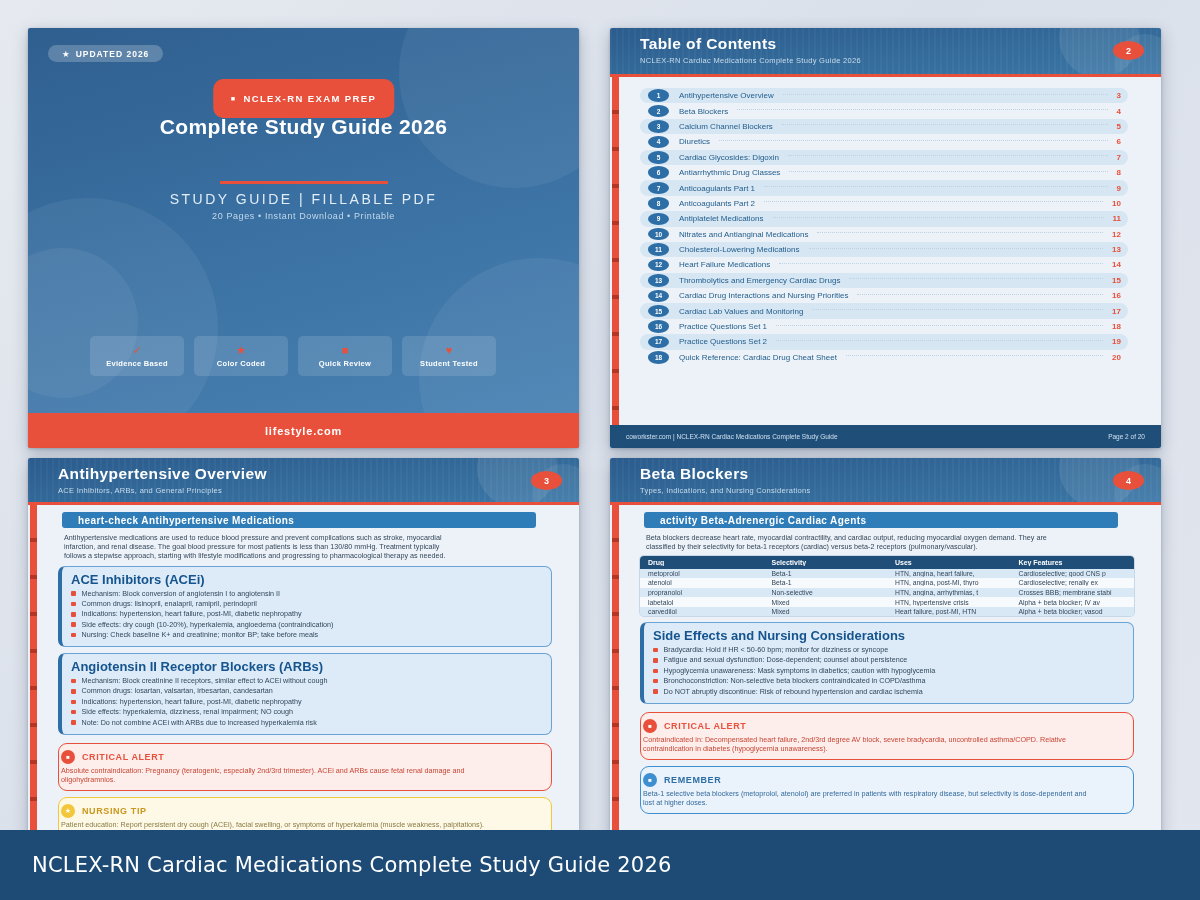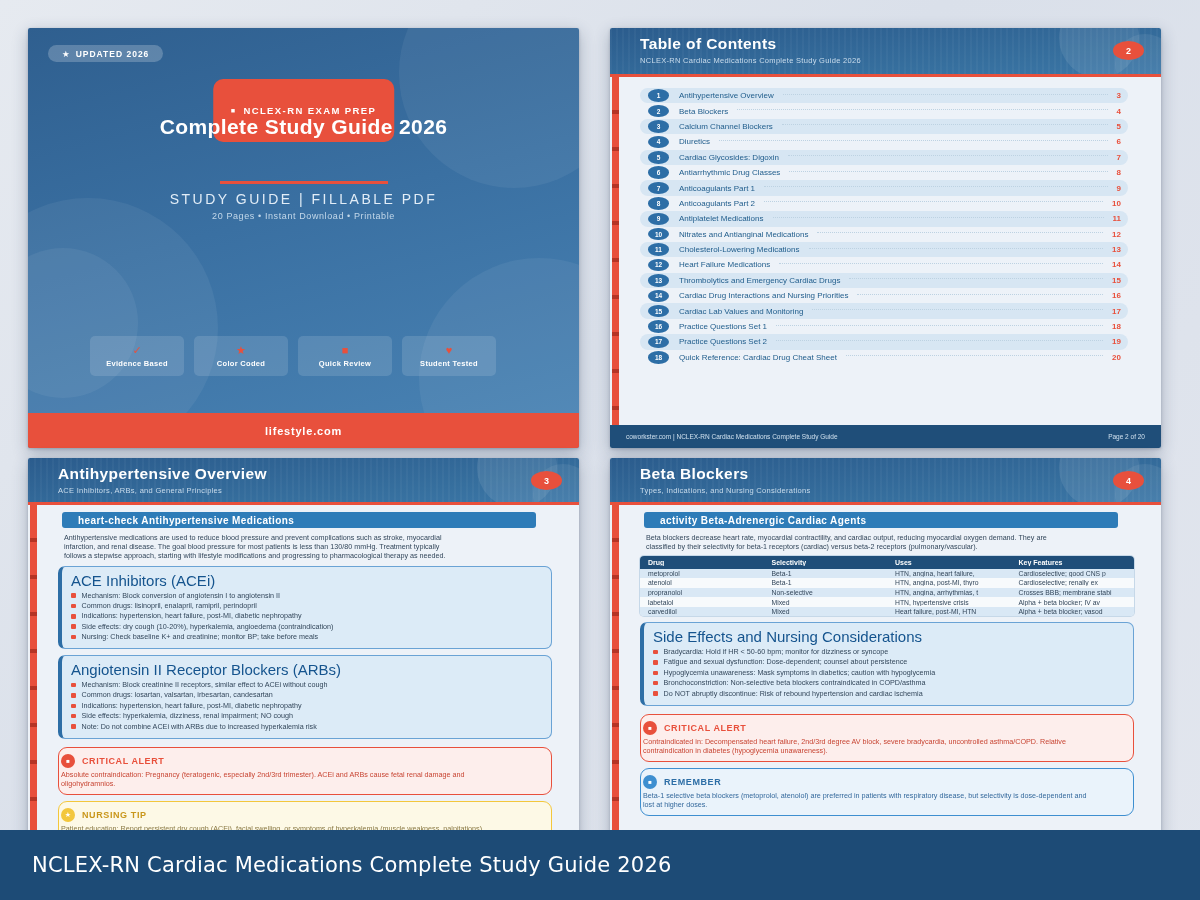--- a/index.html
+++ b/index.html
@@ -10,21 +10,21 @@
          box-shadow:0 5px 16px rgba(35,55,85,.30),0 1px 3px rgba(35,55,85,.25);}
 
   
   #cover{left:28px;top:28px;height:420px;overflow:hidden;
          background:linear-gradient(165deg,#2f5f8f 0%,#3a70a2 45%,#4a84b5 100%);}
   .deco{position:absolute;border-radius:50%;background:rgba(255,255,255,.06);}
   .updated-badge{position:absolute;left:20px;top:17px;height:17px;padding:0 14px;
     display:flex;align-items:center;gap:5px;border-radius:9px;
     background:rgba(255,255,255,.22);color:#fff;font-size:8.5px;font-weight:bold;letter-spacing:1px;}
   .exam-pill{position:absolute;left:50%;top:51px;transform:translateX(-50%);height:31px;
-    padding:16px 18px;display:flex;align-items:center;gap:7px;border-radius:10px;
+    padding:4px 18px;display:flex;align-items:center;gap:7px;border-radius:10px;
     background:#e8503c;color:#fff;font-size:9.5px;font-weight:bold;letter-spacing:1.4px;white-space:nowrap;}
   .pill-sq{font-size:7px;line-height:1;}
   .cover-title{position:absolute;left:0;right:0;top:84px;text-align:center;color:#fff;
     font-size:21px;font-weight:bold;line-height:30px;letter-spacing:.4px;}
   .divider{position:absolute;left:50%;top:153px;transform:translateX(-50%);
     width:168px;height:2.5px;background:#e8503c;}
   .cover-sub{position:absolute;left:0;right:0;top:163px;text-align:center;color:#e2edf7;
     font-size:14px;letter-spacing:2.5px;}
   .cover-meta{position:absolute;left:0;right:0;top:183px;text-align:center;color:#c3d8ea;
     font-size:9px;letter-spacing:.6px;}
@@ -53,21 +53,21 @@
   .hd2{width:60px;height:60px;right:-14px;top:6px;background:rgba(255,255,255,.07);}
   .spine{position:absolute;left:2px;top:47px;bottom:0;width:7px;background:#e8503c;
     background-image:repeating-linear-gradient(180deg,transparent 0 33px,rgba(120,20,10,.45) 33px 37px);}
   .page-body{position:absolute;left:0;top:47px;right:0;bottom:0;padding:5px 26px 0 30px;}
 
   .section-bar{height:16px;width:474px;border-radius:3px;background:#2e7cb8;margin:2px 0 5px 4px;
     display:flex;align-items:center;padding-left:16px;color:#fff;font-size:10px;font-weight:bold;letter-spacing:.4px;box-sizing:border-box;}
   .intro{font-size:7.2px;line-height:9px;color:#33475b;width:382px;margin:3px 0 0 6px;}
   .infobox{margin-top:6px;background:#dcebf7;border:1px solid #6aa3d5;border-left:4px solid #2d6ea6;
     border-radius:7px;padding:5px 10px 5px 9px;width:494px;box-sizing:border-box;}
-  .infobox-h{color:#15548e;font-size:15px;font-weight:normal;margin-bottom:2.5px;}
+  .infobox-h{color:#15548e;font-size:13px;font-weight:bold;margin-bottom:2.5px;}
   .bullet-row{display:flex;align-items:flex-start;gap:6px;margin:1.8px 0;}
   .bsq{flex:0 0 auto;width:4.5px;height:4.5px;background:#e8503c;border-radius:1px;margin-top:1.8px;}
   .btext{font-size:7.2px;line-height:8.6px;color:#33475b;}
 
   .alert{margin-top:8px;border-radius:9px;padding:5px 11px 6px 2px;width:494px;box-sizing:border-box;}
   .alert-head{display:flex;align-items:center;gap:7px;margin:1px 0 2px 0;}
   .alert-ico{width:14px;height:14px;border-radius:50%;color:#fff;font-size:6px;
     display:flex;align-items:center;justify-content:center;flex:0 0 auto;}
   .alert-title{font-size:9px;font-weight:bold;letter-spacing:.6px;}
   .alert-text{font-size:7.2px;line-height:9px;width:446px;}

